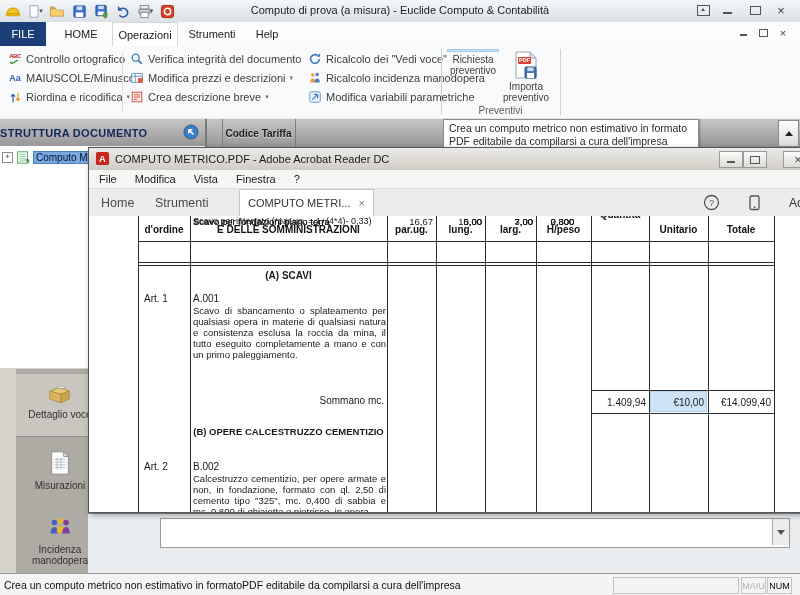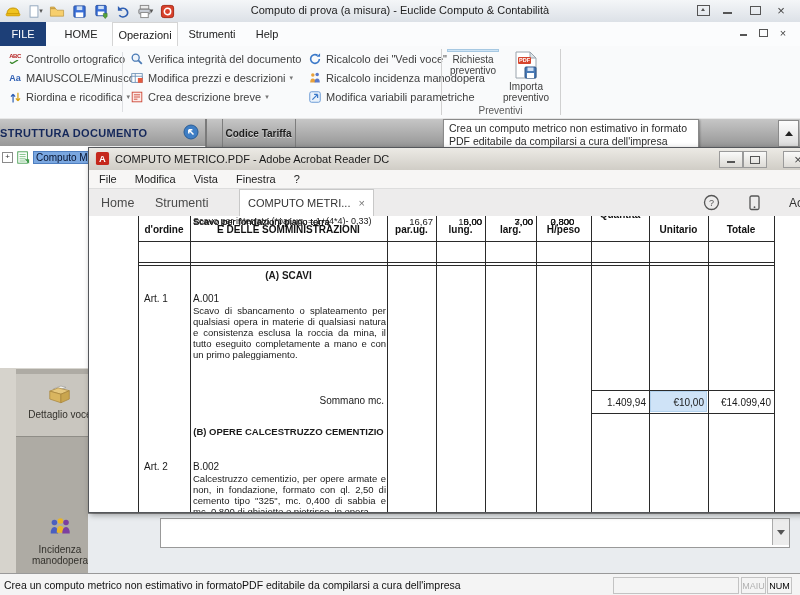--- a/index.html
+++ b/index.html
@@ -352,20 +352,28 @@
 <div class="sidebar">
   <div class="sbitem active" style="top:5px;height:62px;">
     <svg width="28" height="26" viewBox="0 0 28 28">
         <path d="M7 9.5 l8-3 5.5 1.5 -8 3 Z" fill="#f2f2ee" stroke="#999" stroke-width="0.7"></path>
         <path d="M3 12 l9-3.5 12 3 -9 3.8 Z" fill="#e6c87e" stroke="#a8863c" stroke-width="0.8"></path>
         <path d="M3 12 v8.5 l12 4 v-9.2 Z" fill="#d9b55f" stroke="#a8863c" stroke-width="0.8"></path>
         <path d="M15 15.3 v9.2 l9-4 v-8.9 Z" fill="#c9a54e" stroke="#a8863c" stroke-width="0.8"></path>
       </svg>
     <span>Dettaglio voce</span>
   </div>
+  <div class="sbitem" style="top:74px;height:60px;">
+    <svg width="26" height="28" viewBox="0 0 28 28">
+        <path d="M5 2 h13 l5 5 v19 H5 Z" fill="#fdfdfd" stroke="#8a8a8a"></path>
+        <path d="M18 2 l5 5 h-5 Z" fill="#e4e4e4" stroke="#8a8a8a"></path>
+        <path d="M8 10 h12 M8 13 h12 M8 16 h12 M8 19 h12 M11 8 v13 M15 8 v13" stroke="#9fb0c0" stroke-width="0.8"></path>
+      </svg>
+    <span>Misurazioni</span>
+  </div>
   <div class="sbitem" style="top:140px;height:62px;">
     <svg width="28" height="26" viewBox="0 0 28 28">
         <circle cx="8" cy="8" r="3" fill="#4a5fc0"></circle>
         <path d="M4 20 q0-7 4-7 t4 7 Z" fill="#4a5fc0"></path>
         <circle cx="14.5" cy="6.5" r="3" fill="#e8b62a"></circle>
         <path d="M10.5 19 q0-7.5 4-7.5 t4 7.5 Z" fill="#e8b62a"></path>
         <circle cx="20.5" cy="8" r="3" fill="#7b3fa0"></circle>
         <path d="M16.5 20 q0-7 4-7 t4 7 Z" fill="#7b3fa0"></path>
       </svg>
     <span style="width:70px;">Incidenza manodopera</span>

